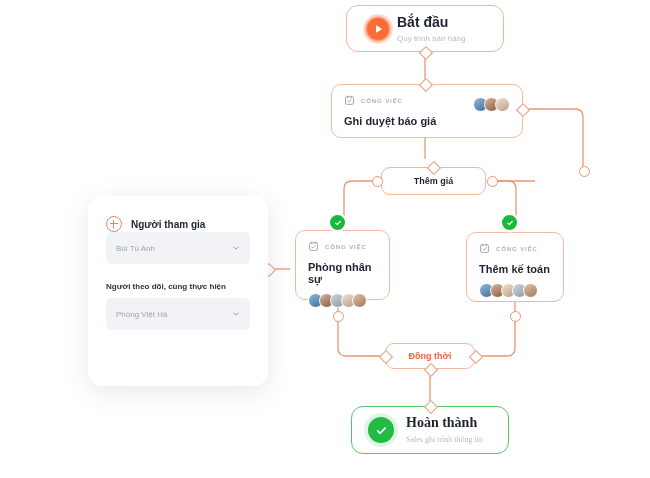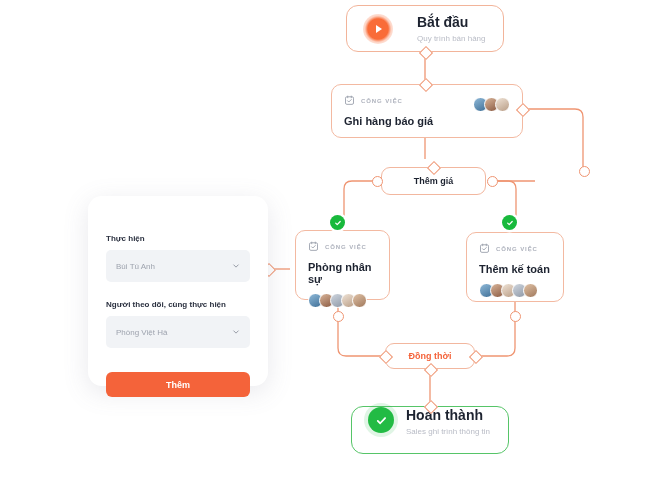--- a/index.html
+++ b/index.html
@@ -12,21 +12,21 @@
   }
   #canvas{position:absolute;inset:0;}
   #wires{position:absolute;left:0;top:0;width:650px;height:478px;pointer-events:none;}
 
   
   .node{position:absolute;box-sizing:border-box;background:#ffffff;border-radius:10px;}
 
   .start-node{
     border:1.4px solid #f2b49a;
     border-radius:12px;
-    display:flex;align-items:center;gap:24px;
+    display:flex;align-items:center;gap:4px;
     padding:0 16px;
   }
   .start-icon{
     width:30px;height:30px;border-radius:50%;
     background:radial-gradient(circle at 50% 50%, #f96c38 0%, #f96c38 48%, rgba(249,108,56,.30) 62%, rgba(249,108,56,.10) 80%, rgba(249,108,56,0) 100%);
     display:flex;align-items:center;justify-content:center;flex:0 0 auto;
   }
   .start-icon .play{
     width:0;height:0;border-left:6px solid #fff;
     border-top:4px solid transparent;border-bottom:4px solid transparent;
@@ -78,21 +78,21 @@
     box-shadow:0 1px 6px rgba(120,120,140,.13);
   }
   .reject-dot{
     width:11px;height:11px;border-radius:50%;background:#e8392f;
     box-shadow:0 0 0 3px rgba(232,57,47,.16);flex:0 0 auto;
   }
 
   .done-node{
     position:absolute;box-sizing:border-box;
     border:1.4px solid #56c568;border-radius:12px;background:#fff;
-    display:flex;align-items:flex-start;gap:12px;padding:0 16px;
+    display:flex;align-items:center;gap:12px;padding:0 16px;font-family:Liberation Serif, serif;
   }
   .done-icon{
     width:26px;height:26px;border-radius:50%;background:#22bb44;
     display:flex;align-items:center;justify-content:center;flex:0 0 auto;
     box-shadow:0 0 0 4px rgba(34,187,68,.14);
   }
   .check{display:block;width:13px;height:13px;}
 
   
   .badge-check{
@@ -191,21 +191,21 @@
 
   <div class="node task-node" style="left:331px;top:84px;width:192px;height:54px;">
     <div class="task-head">
       <svg class="doc-icon" viewBox="0 0 16 16">
         <rect x="2.2" y="2.6" width="11.6" height="11" rx="2" fill="none" stroke="#9aa0ac" stroke-width="1.3"></rect>
         <path d="M5.4 1.6v2.4M10.6 1.6v2.4" stroke="#9aa0ac" stroke-width="1.3" stroke-linecap="round"></path>
         <path d="M5.2 8.4l1.8 1.8 3.6-3.6" fill="none" stroke="#9aa0ac" stroke-width="1.3" stroke-linecap="round" stroke-linejoin="round"></path>
       </svg>
       <div class="task-kind">CÔNG VIỆC</div>
     </div>
-    <div class="task-name">Ghi hàng báo giá</div>
+    <div class="task-name">Ghi duyệt báo giá</div>
     <div class="avatars head-avatars">
       <div class="av av1"></div>
       <div class="av av2"></div>
       <div class="av av3"></div>
     </div>
   </div>
   <div class="port-dia" style="left:421px;top:80px;"></div>
   <div class="port-dia" style="left:518px;top:105px;"></div>
 
   <div class="pill" style="left:381px;top:167px;width:105px;height:28px;">
@@ -281,35 +281,37 @@
       </svg>
     </div>
     <div>
       <div class="node-title">Hoàn thành</div>
       <div class="node-sub">Sales ghi trình thông tin</div>
     </div>
   </div>
   <div class="port-dia" style="left:426px;top:402px;"></div>
 
   <div class="panel" style="left:88px;top:196px;width:180px;height:190px;">
-
-    <div class="field-label">Thực hiện</div>
+    <div class="panel-head">
+      <div class="plus-icon"></div>
+      <div class="panel-title">Người tham gia</div>
+    </div>
+
     <div class="select">
       <span>Bùi Tú Anh</span>
       <svg class="chev" viewBox="0 0 16 16">
         <path d="M3.5 5.8L8 10.3l4.5-4.5" fill="none" stroke="#8d929d" stroke-width="1.8" stroke-linecap="round" stroke-linejoin="round"></path>
       </svg>
     </div>
 
     <div class="field-label">Người theo dõi, cùng thực hiện</div>
     <div class="select">
       <span>Phòng Việt Hà</span>
       <svg class="chev" viewBox="0 0 16 16">
         <path d="M3.5 5.8L8 10.3l4.5-4.5" fill="none" stroke="#8d929d" stroke-width="1.8" stroke-linecap="round" stroke-linejoin="round"></path>
       </svg>
     </div>
 
-    <div class="btn-add">Thêm</div>
   </div>
 
   <div class="port-dia" style="left:264px;top:265px;"></div>
 
 </div>
 
 </body></html>

